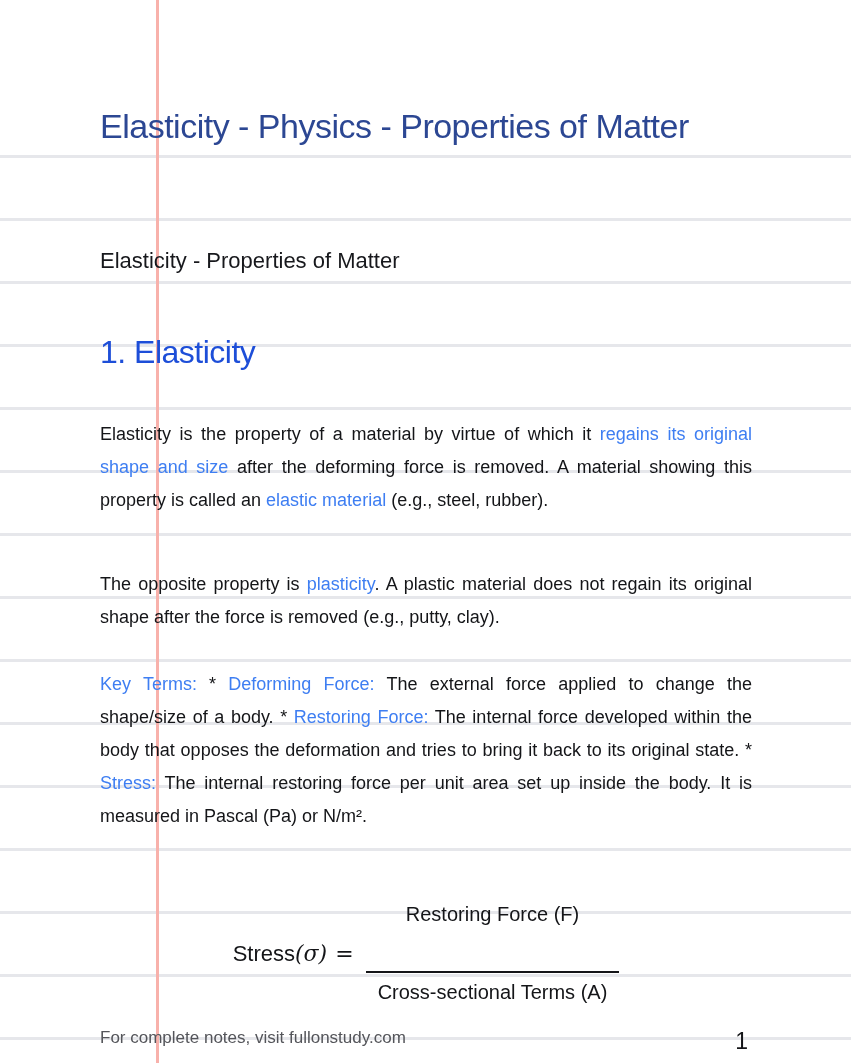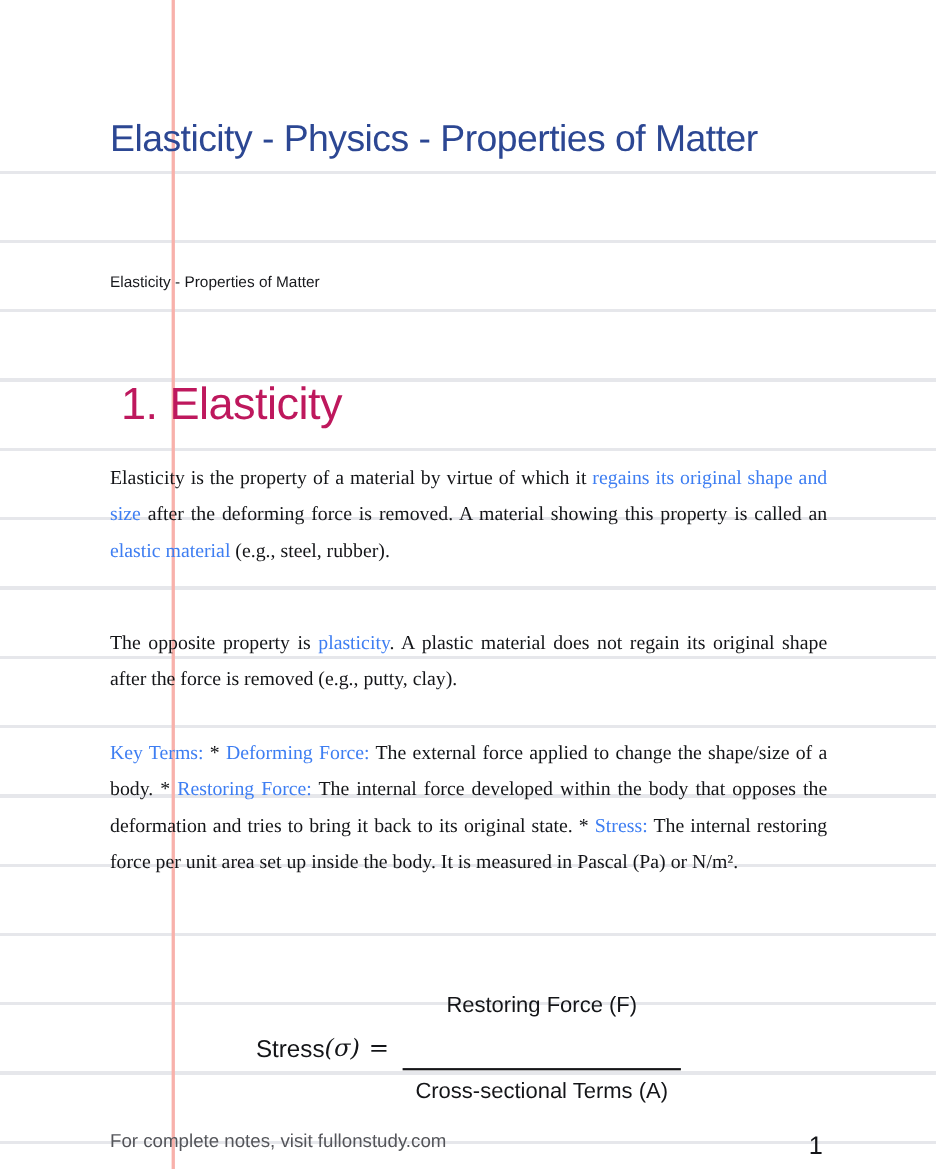--- a/index.html
+++ b/index.html
@@ -43,42 +43,41 @@
     font-size: 34px;
     line-height: 62px;
     letter-spacing: -0.5px;
     font-weight: 400;
     color: #2C4793;
   }
   .subtitle {
     position: absolute;
     top: 248px; left: 0;
     margin: 0;
-    font-size: 14px;
+    font-size: 22px;
     color: #17181C;
   }
   .heading {
     position: absolute;
     top: 334px; left: 0;
-    margin: 10px;
-    font-size: 41px;
+    margin: 0;
+    font-size: 32px;
     font-weight: 400;
     letter-spacing: -0.5px;
-    color: #be185d;
+    color: #1d4ed8;
   }
   .body {
     position: absolute;
     left: 0;
     width: 100%;
     margin: 0;
     font-size: 18px;
     line-height: 33px;
     color: #141518;
     text-align: justify;
-    font-family: Liberation Serif, serif;
   }
   .para1 { top: 418px; }
   .para2 { top: 568px; }
   .para3 { top: 668px; }
   .link { color: #3E7EF2; }
   .formula {
     position: absolute;
     top: 903px; left: 0;
     width: 100%;
     display: flex;

